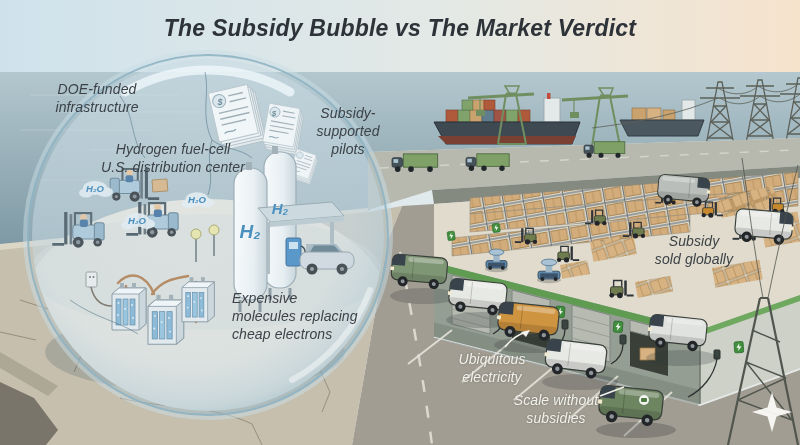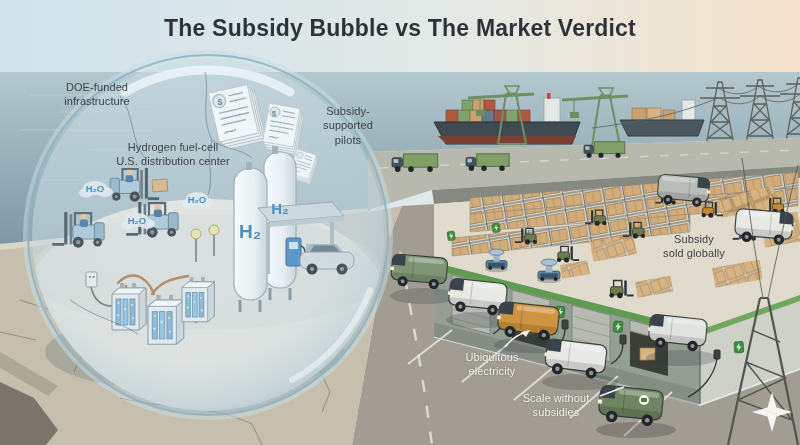--- a/index.html
+++ b/index.html
@@ -1,21 +1,21 @@
 <!DOCTYPE html>
 <html><head>
 <meta charset="utf-8">
 <style>
   html,body{margin:0;padding:0;background:#222;}
   #stage{position:relative;width:800px;height:445px;overflow:hidden;
-         font-family:"Liberation Sans",sans-serif;background:#dfe9ee;}
+         font-family:"Liberation Sans",sans-serif;background:#dfe9ee;font-style:italic;}
   #scene{position:absolute;left:0;top:0;}
   .title{position:absolute;top:15px;left:0;right:0;text-align:center;
          font-size:23px;font-weight:700;letter-spacing:.2px;color:#2d3338;z-index:3;}
-  .lbl{position:absolute;z-index:3;font-size:11px;line-height:1.3;color:#3c4247;
+  .lbl{position:absolute;z-index:3;font-size:14px;line-height:1.3;color:#3c4247;
        text-align:center;white-space:pre-line;letter-spacing:.1px;}
   .lbl.light{color:#f3f2ec;text-shadow:0 0 2px rgba(50,55,50,.45);}
   .lbl.leftal{text-align:left;}
 </style>
 </head>
 <body>
 
 <div id="stage">
 
 <svg id="scene" width="800" height="445" viewBox="0 0 800 445">
@@ -439,19 +439,22 @@
 
 <div class="title">The Subsidy Bubble vs The Market Verdict</div>
 
 <div class="lbl" style="left:37px;top:80px;width:120px;">DOE-funded
 infrastructure</div>
 <div class="lbl" style="left:98px;top:140px;width:150px;">Hydrogen fuel-cell
 U.S. distribution center</div>
 <div class="lbl" style="left:306px;top:90px;width:84px;margin-top:14px;">Subsidy-
 supported
 pilots</div>
+<div class="lbl leftal" style="left:232px;top:289px;width:130px;">Expensive
+molecules replacing
+cheap electrons</div>
 <div class="lbl" style="left:634px;top:232px;width:120px;">Subsidy
 sold globally</div>
 <div class="lbl light" style="left:432px;top:350px;width:120px;">Ubiquitous
 electricity</div>
 <div class="lbl light" style="left:496px;top:391px;width:120px;">Scale without
 subsidies</div>
 </div>
 
 </body></html>

